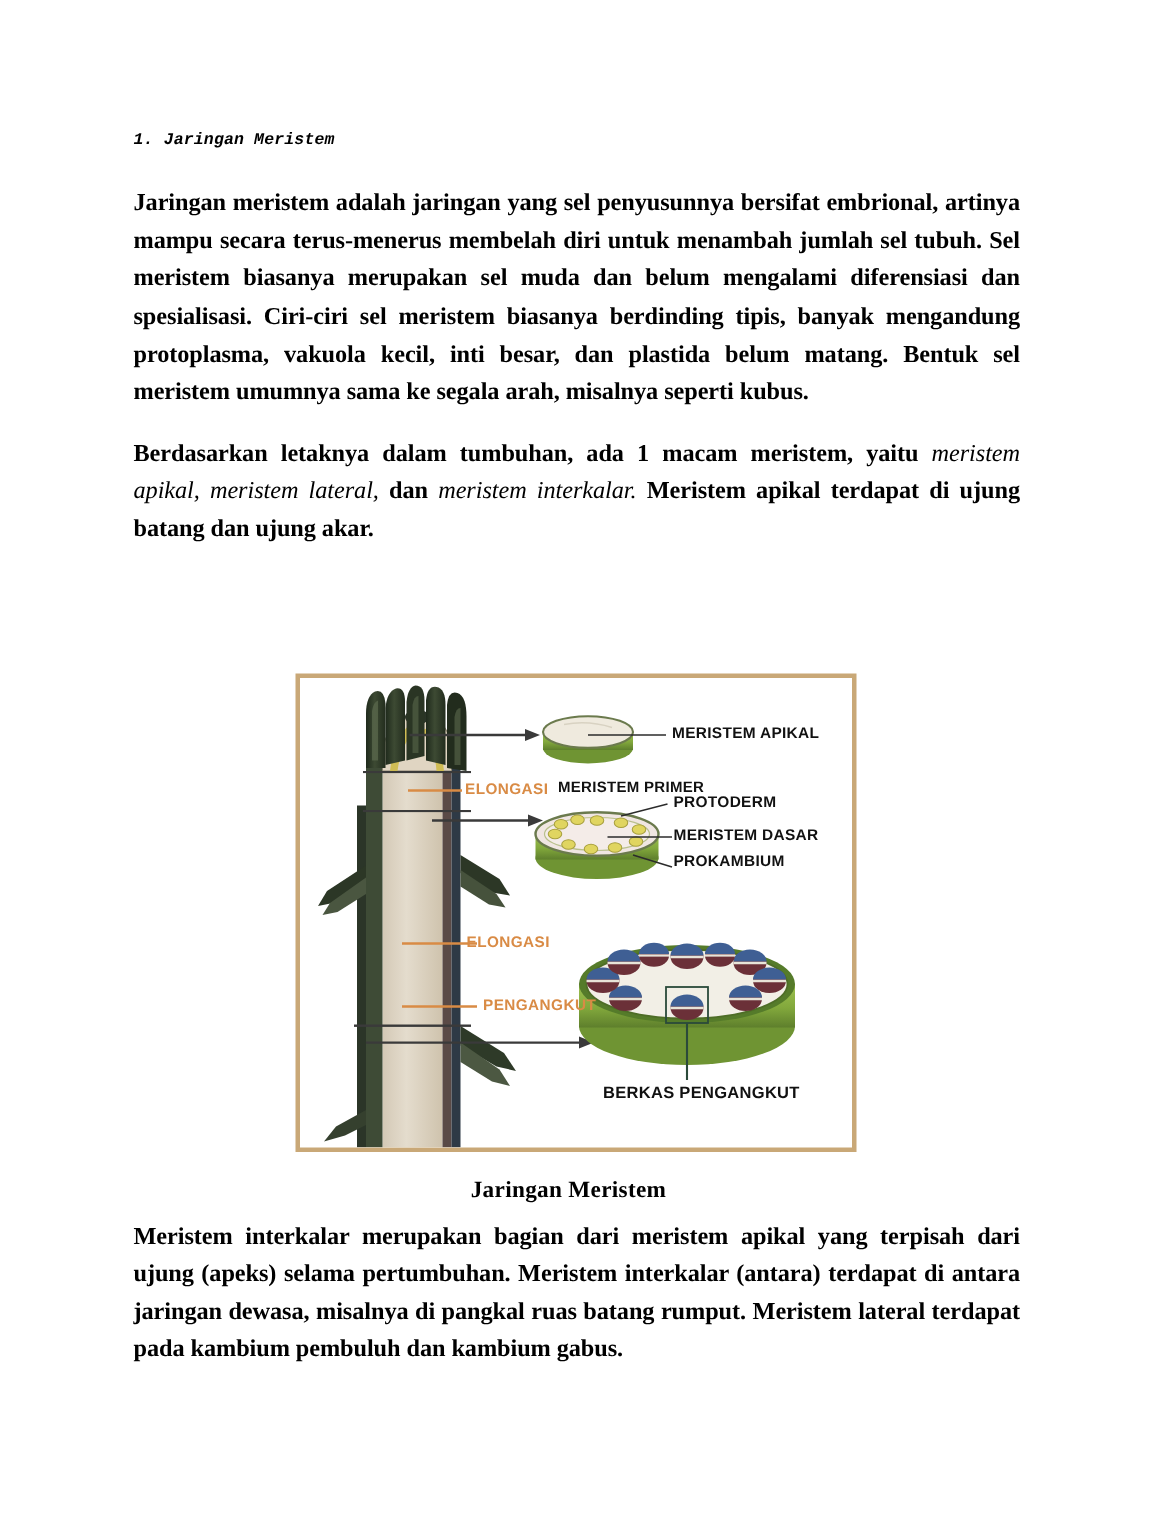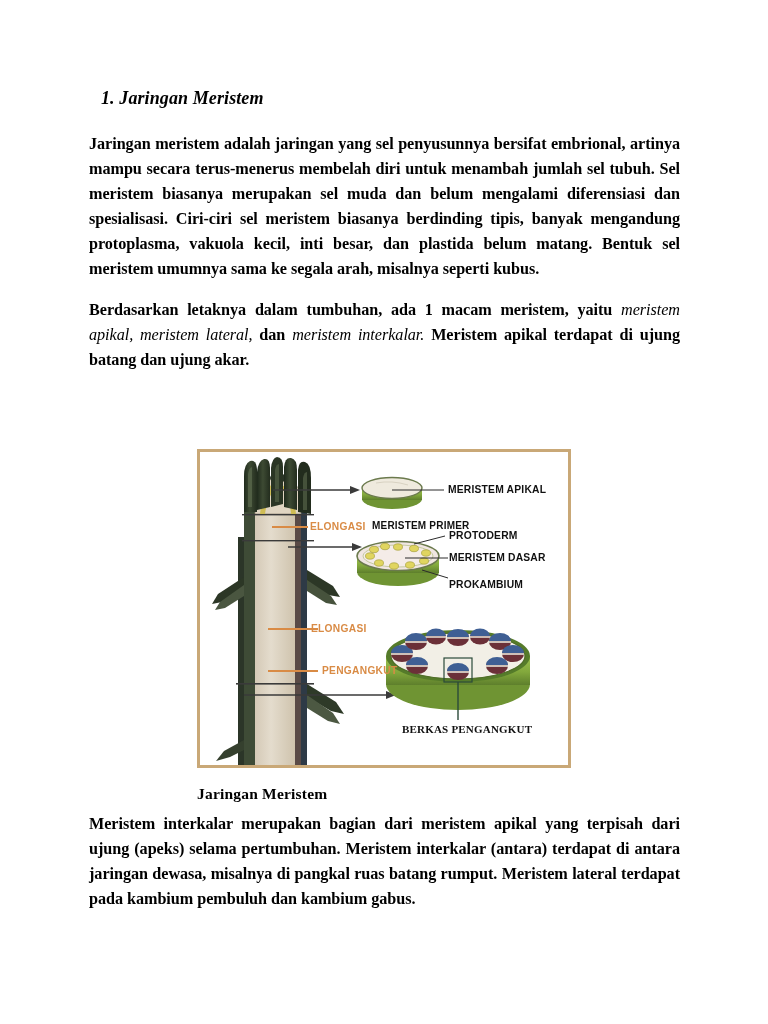--- a/index.html
+++ b/index.html
@@ -23,24 +23,25 @@
   }
   .content {
     position: absolute;
     left: 89px;
     top: 88px;
     width: 591px;
   }
   .heading {
     font-style: italic;
     font-weight: bold;
-    font-size: 18px;
+    font-size: 11px;
     letter-spacing: 0.1px;
-    margin: 0 0 22px 12px;
+    margin: 0 0 22px 0;
     line-height: 1.2;
+    font-family: Liberation Mono, monospace;
   }
   p.body-par {
     font-size: 16.2px;
     line-height: 1.55;
     text-align: justify;
     margin: 0 0 16px 0;
     font-weight: 600;
     letter-spacing: -0.05px;
   }
   p.body-par.tight {
@@ -66,21 +67,21 @@
     background: #ffffff;
     box-sizing: content-box;
     overflow: hidden;
   }
   .diagram {
     position: absolute;
     inset: 0;
   }
   .fig-caption {
     margin-top: 17px;
-    text-align: left;
+    text-align: center;
     font-weight: bold;
     font-size: 15.5px;
     letter-spacing: 0.2px;
   }
   .lbl {
     position: absolute;
     font-family: "Liberation Sans", "DejaVu Sans", sans-serif;
     font-weight: bold;
     white-space: nowrap;
     line-height: 1;
@@ -306,27 +307,27 @@
       <span class="lbl black" style="left:248px; top:33px;">MERISTEM APIKAL</span>
 
       <span class="lbl orange" style="left:110px; top:70px;">ELONGASI</span>
 
       <span class="lbl black" style="left:172px; top:69px; font-size:10px;">MERISTEM PRIMER</span>
 
       <span class="lbl black" style="left:249px; top:79px;">PROTODERM</span>
 
       <span class="lbl black" style="left:249px; top:101px;text-align:center;">MERISTEM DASAR</span>
 
-      <span class="lbl black" style="left:249px; top:128px;">PROKAMBIUM</span>
+      <span class="lbl black" style="left:249px; top:118px;">PROKAMBIUM</span>
 
       <span class="lbl orange" style="left:111px; top:172px;">ELONGASI</span>
 
       <span class="lbl orange" style="left:122px; top:214px;">PENGANGKUT</span>
 
-      <span class="lbl black" style="left:202px; top:272px; font-size:11px;font-family:Liberation Serif, serif;">BERKAS PENGANGKUT</span>
+      <span class="lbl black" style="left:202px; top:272px; font-size:11px;">BERKAS PENGANGKUT</span>
 
     </div>
 
     <div class="fig-caption">Jaringan Meristem</div>
   </div>
 
   <div class="lastpar">
     <p class="body-par">Meristem interkalar merupakan bagian dari meristem apikal yang terpisah dari ujung (apeks) selama pertumbuhan. Meristem interkalar (antara) terdapat di antara jaringan dewasa, misalnya di pangkal ruas batang rumput. Meristem lateral terdapat pada kambium pembuluh dan kambium gabus.</p>
   </div>
 

